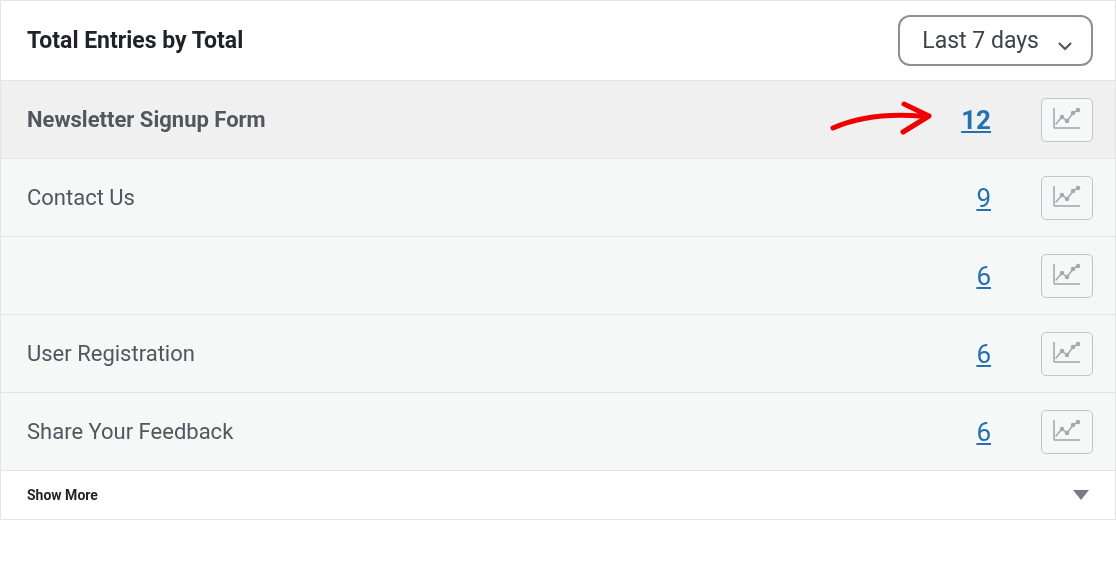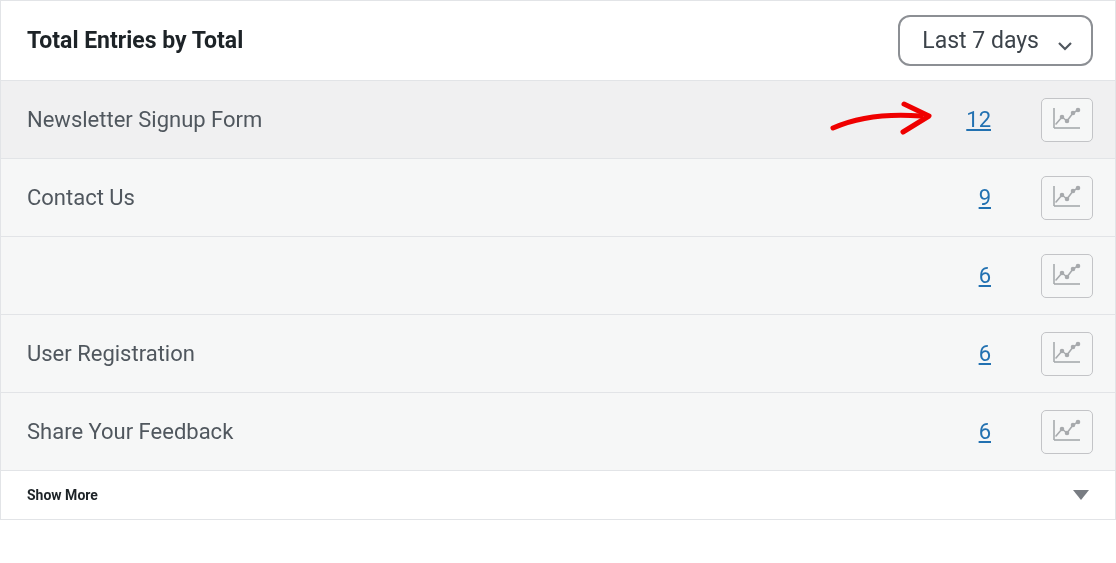--- a/index.html
+++ b/index.html
@@ -49,29 +49,29 @@
     }
     .row {
       display: flex;
       align-items: center;
       padding: 0 22px 0 26px;
       height: 78px;
       background: #f6f7f7;
       border-top: 1px solid #e2e4e7;
       position: relative;
     }
-    .row:first-child { background: #f0f0f1; }
+    .row:first-child { background: #f0f0f1; font-weight: bold; }
     .row-label {
       font-size: 22px;
       color: #50575e;
       flex: 0 0 auto;
     }
     .row-spacer { flex: 1 1 auto; }
     .row-count {
-      font-size: 22px;
+      font-size: 26px;
       color: #2271b1;
       text-decoration: underline;
       cursor: pointer;
       margin-right: 50px;
     }
     .chart-btn {
       width: 52px;
       height: 44px;
       border: 1px solid #c3c4c7;
       border-radius: 5px;

